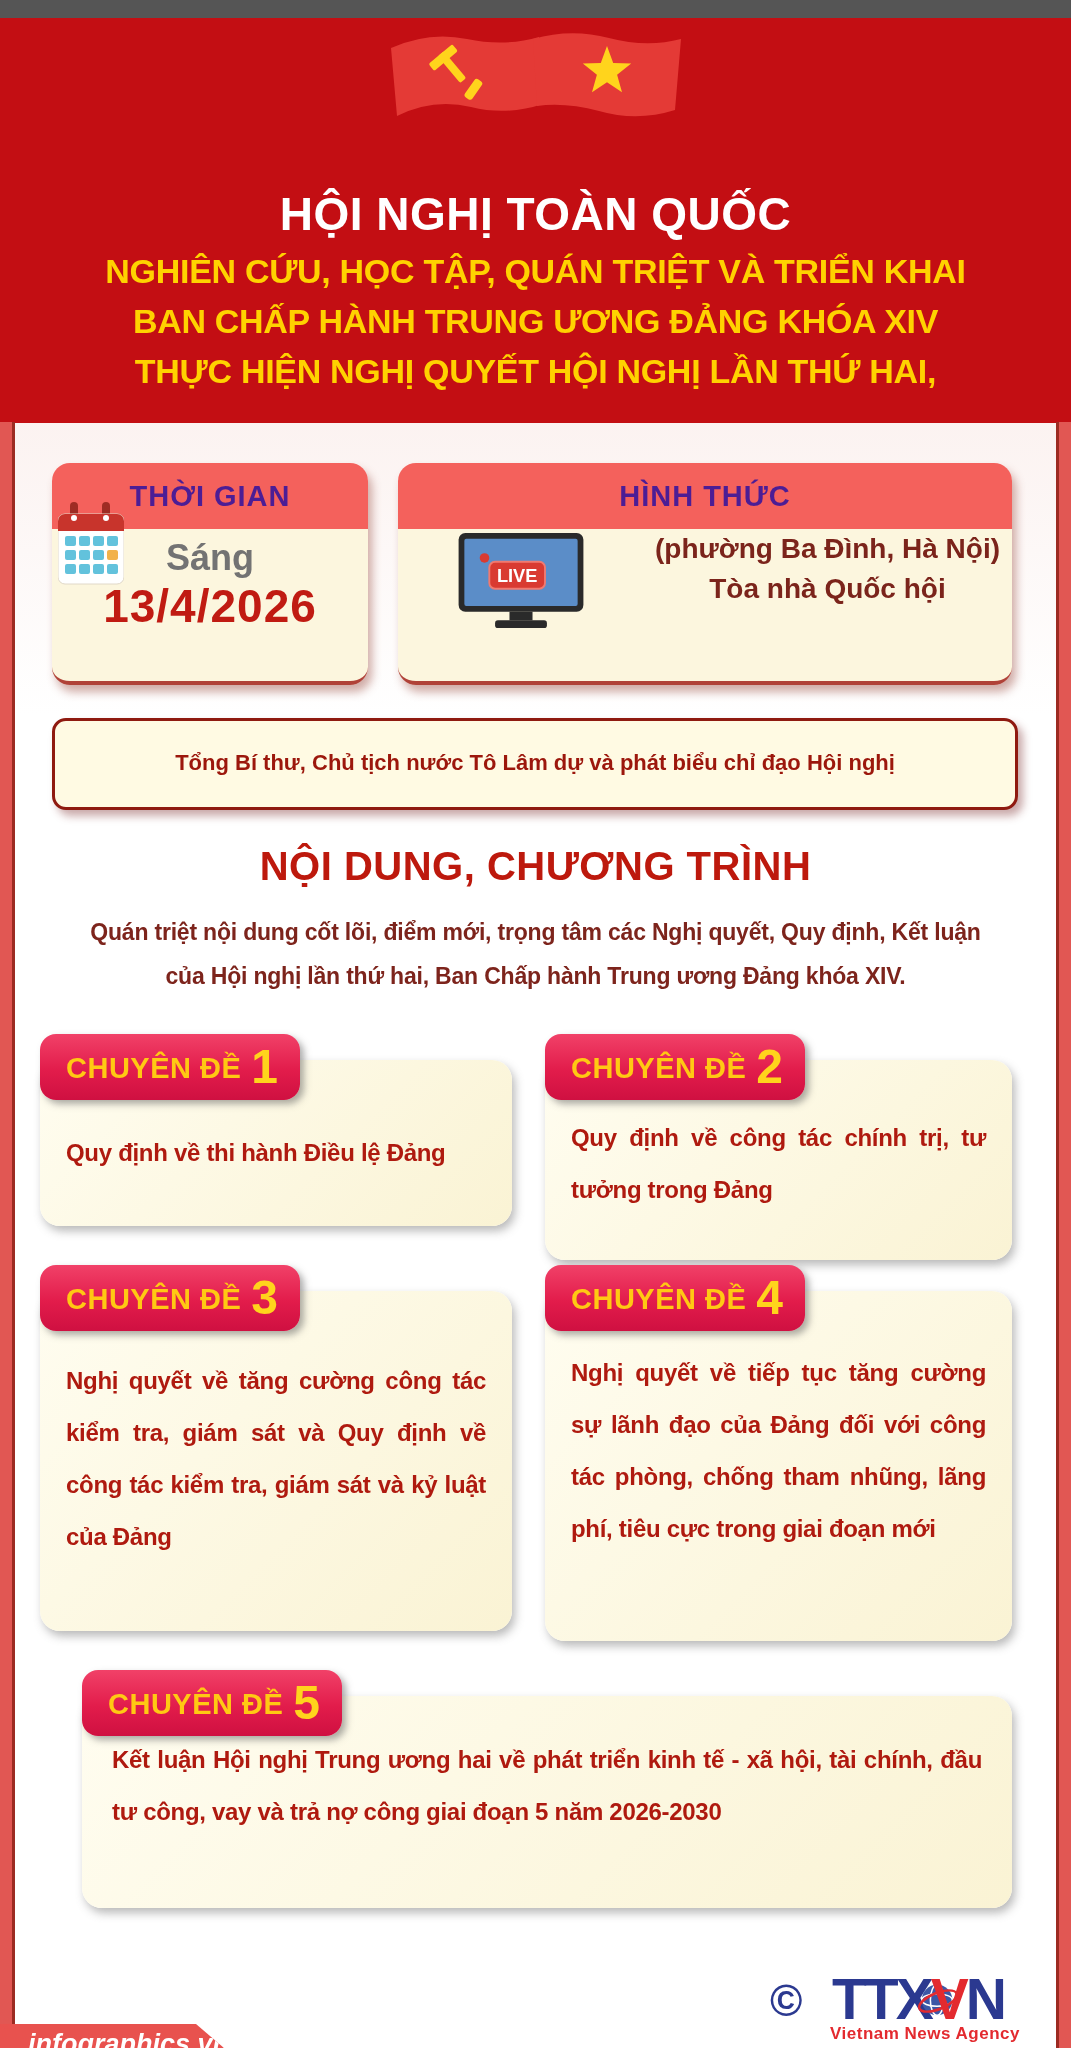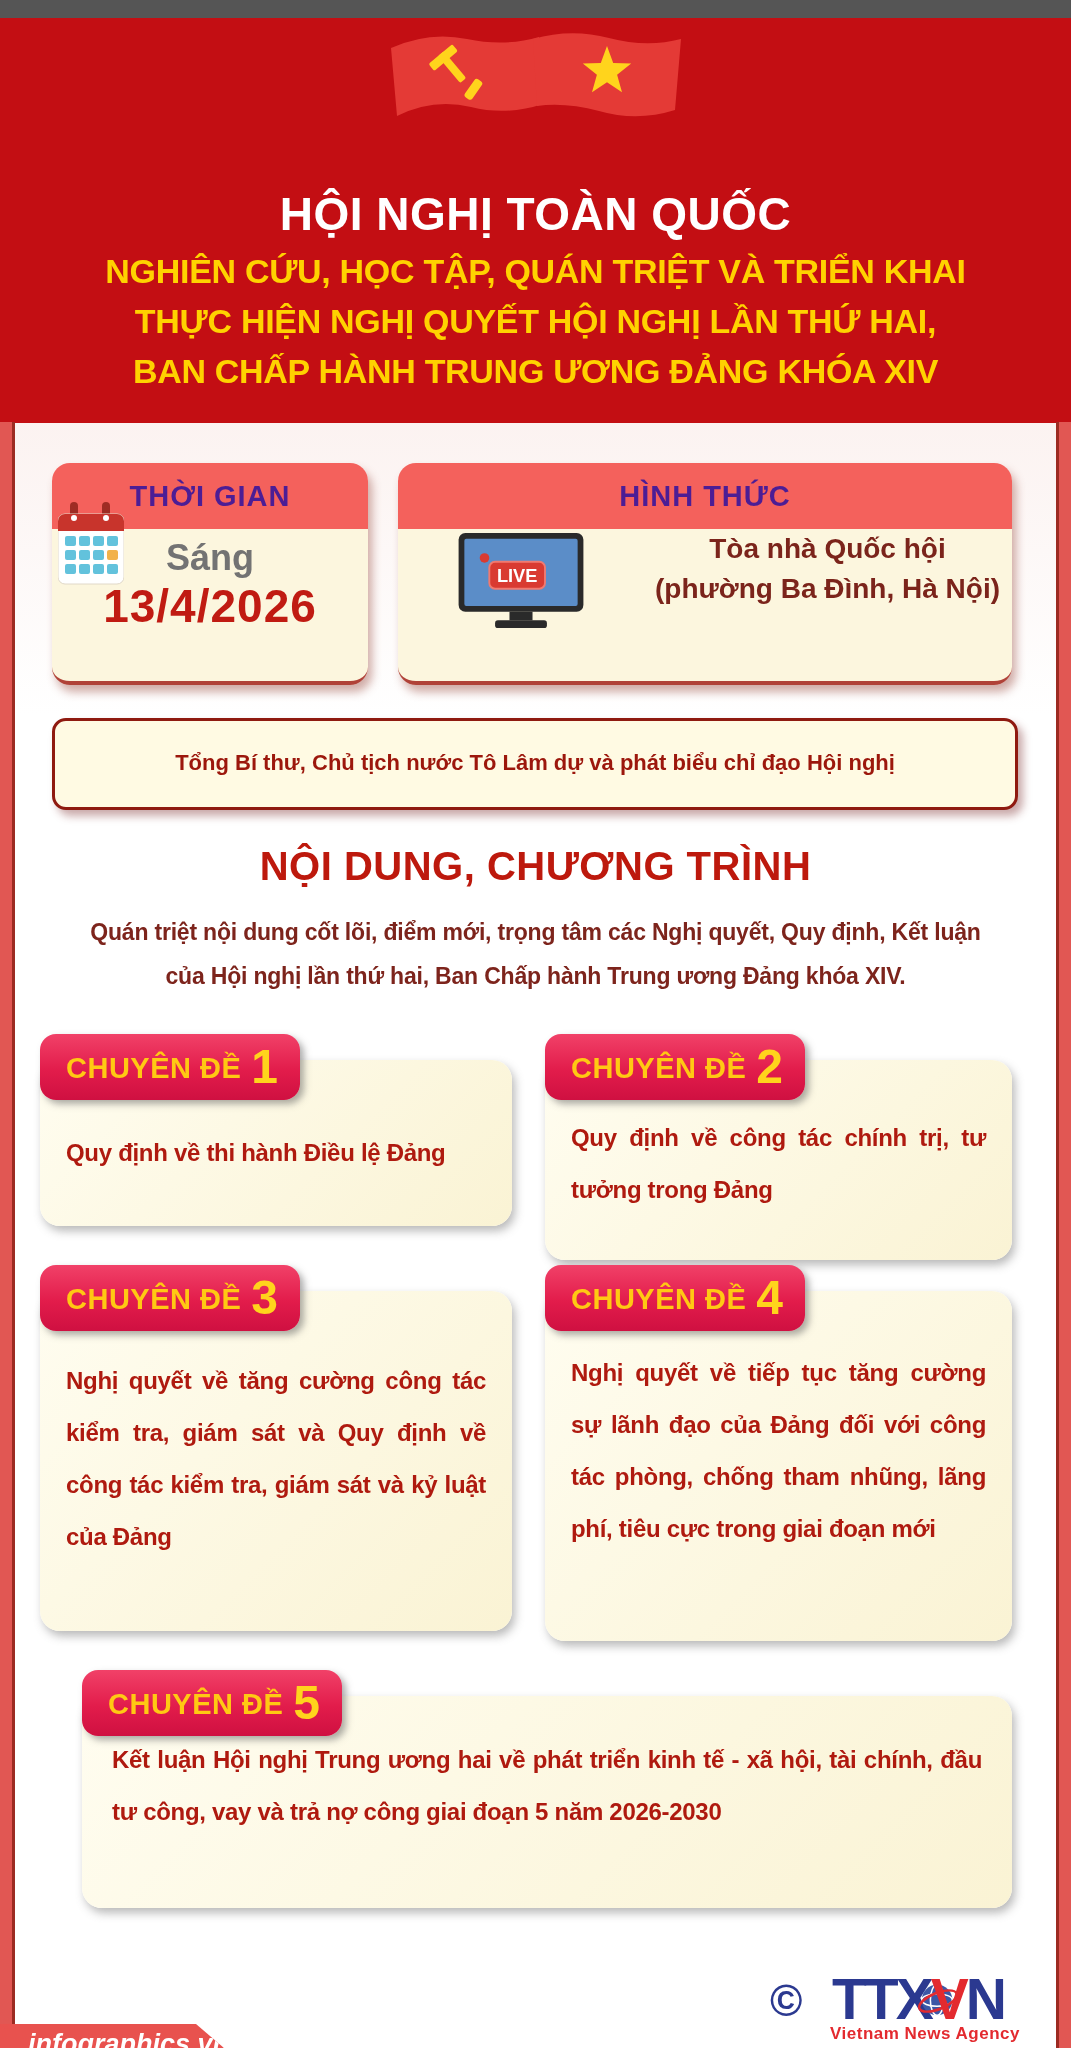--- a/index.html
+++ b/index.html
@@ -98,22 +98,22 @@
             <rect x="66" y="24" width="8" height="35" rx="2"></rect>
           </g>
         </g>
 
         <polygon fill="#ffd41c" points="226,20 232.2,36.9 250.2,37.6 236.1,48.8 241,66.2 226,56.2 211,66.2 215.9,48.8 201.8,37.6 219.8,36.9"></polygon>
       </svg>
     </div>
     <h1 class="main-title">HỘI NGHỊ TOÀN QUỐC</h1>
     <div class="subtitle">
       <div>NGHIÊN CỨU, HỌC TẬP, QUÁN TRIỆT VÀ TRIỂN KHAI</div>
+      <div>BAN CHẤP HÀNH TRUNG ƯƠNG ĐẢNG KHÓA XIV</div>
       <div>THỰC HIỆN NGHỊ QUYẾT HỘI NGHỊ LẦN THỨ HAI,</div>
-      <div>BAN CHẤP HÀNH TRUNG ƯƠNG ĐẢNG KHÓA XIV</div>
     </div>
   </div>
 
   <div class="edge left"></div>
   <div class="edge right"></div>
 
   <div class="info-card card-time">
     <div class="bar">THỜI GIAN</div>
     <div class="body">
       <div class="time-session">Sáng</div>
@@ -153,22 +153,22 @@
           <rect x="0" y="0" width="130" height="82" rx="7" fill="#2a2a2a"></rect>
           <rect x="6" y="6" width="118" height="70" rx="2" fill="#5b8dc8"></rect>
           <rect x="53" y="82" width="24" height="9" fill="#2a2a2a"></rect>
           <rect x="38" y="91" width="54" height="8" rx="3" fill="#2a2a2a"></rect>
           <circle cx="27" cy="26" r="5" fill="#d93a31"></circle>
           <rect x="32" y="30" width="58" height="28" rx="6" fill="#d93a31" stroke="#f07a70" stroke-width="2"></rect>
           <text x="61" y="51" text-anchor="middle" font-family="Liberation Sans, DejaVu Sans, sans-serif" font-size="19" font-weight="bold" fill="#ffffff">LIVE</text>
         </svg>
       </div>
       <div class="fmt-right">
+        <div class="venue-line">(phường Ba Đình, Hà Nội)</div>
         <div class="venue-line">Tòa nhà Quốc hội</div>
-        <div class="venue-line">(phường Ba Đình, Hà Nội)</div>
       </div>
     </div>
   </div>
 
   <div class="banner">Tổng Bí thư, Chủ tịch nước Tô Lâm dự và phát biểu chỉ đạo Hội nghị</div>
 
   <div class="section-title">NỘI DUNG, CHƯƠNG TRÌNH</div>
   <div class="section-desc">
     <div>Quán triệt nội dung cốt lõi, điểm mới, trọng tâm các Nghị quyết, Quy định, Kết luận</div>
     <div>của Hội nghị lần thứ hai, Ban Chấp hành Trung ương Đảng khóa XIV.</div>

